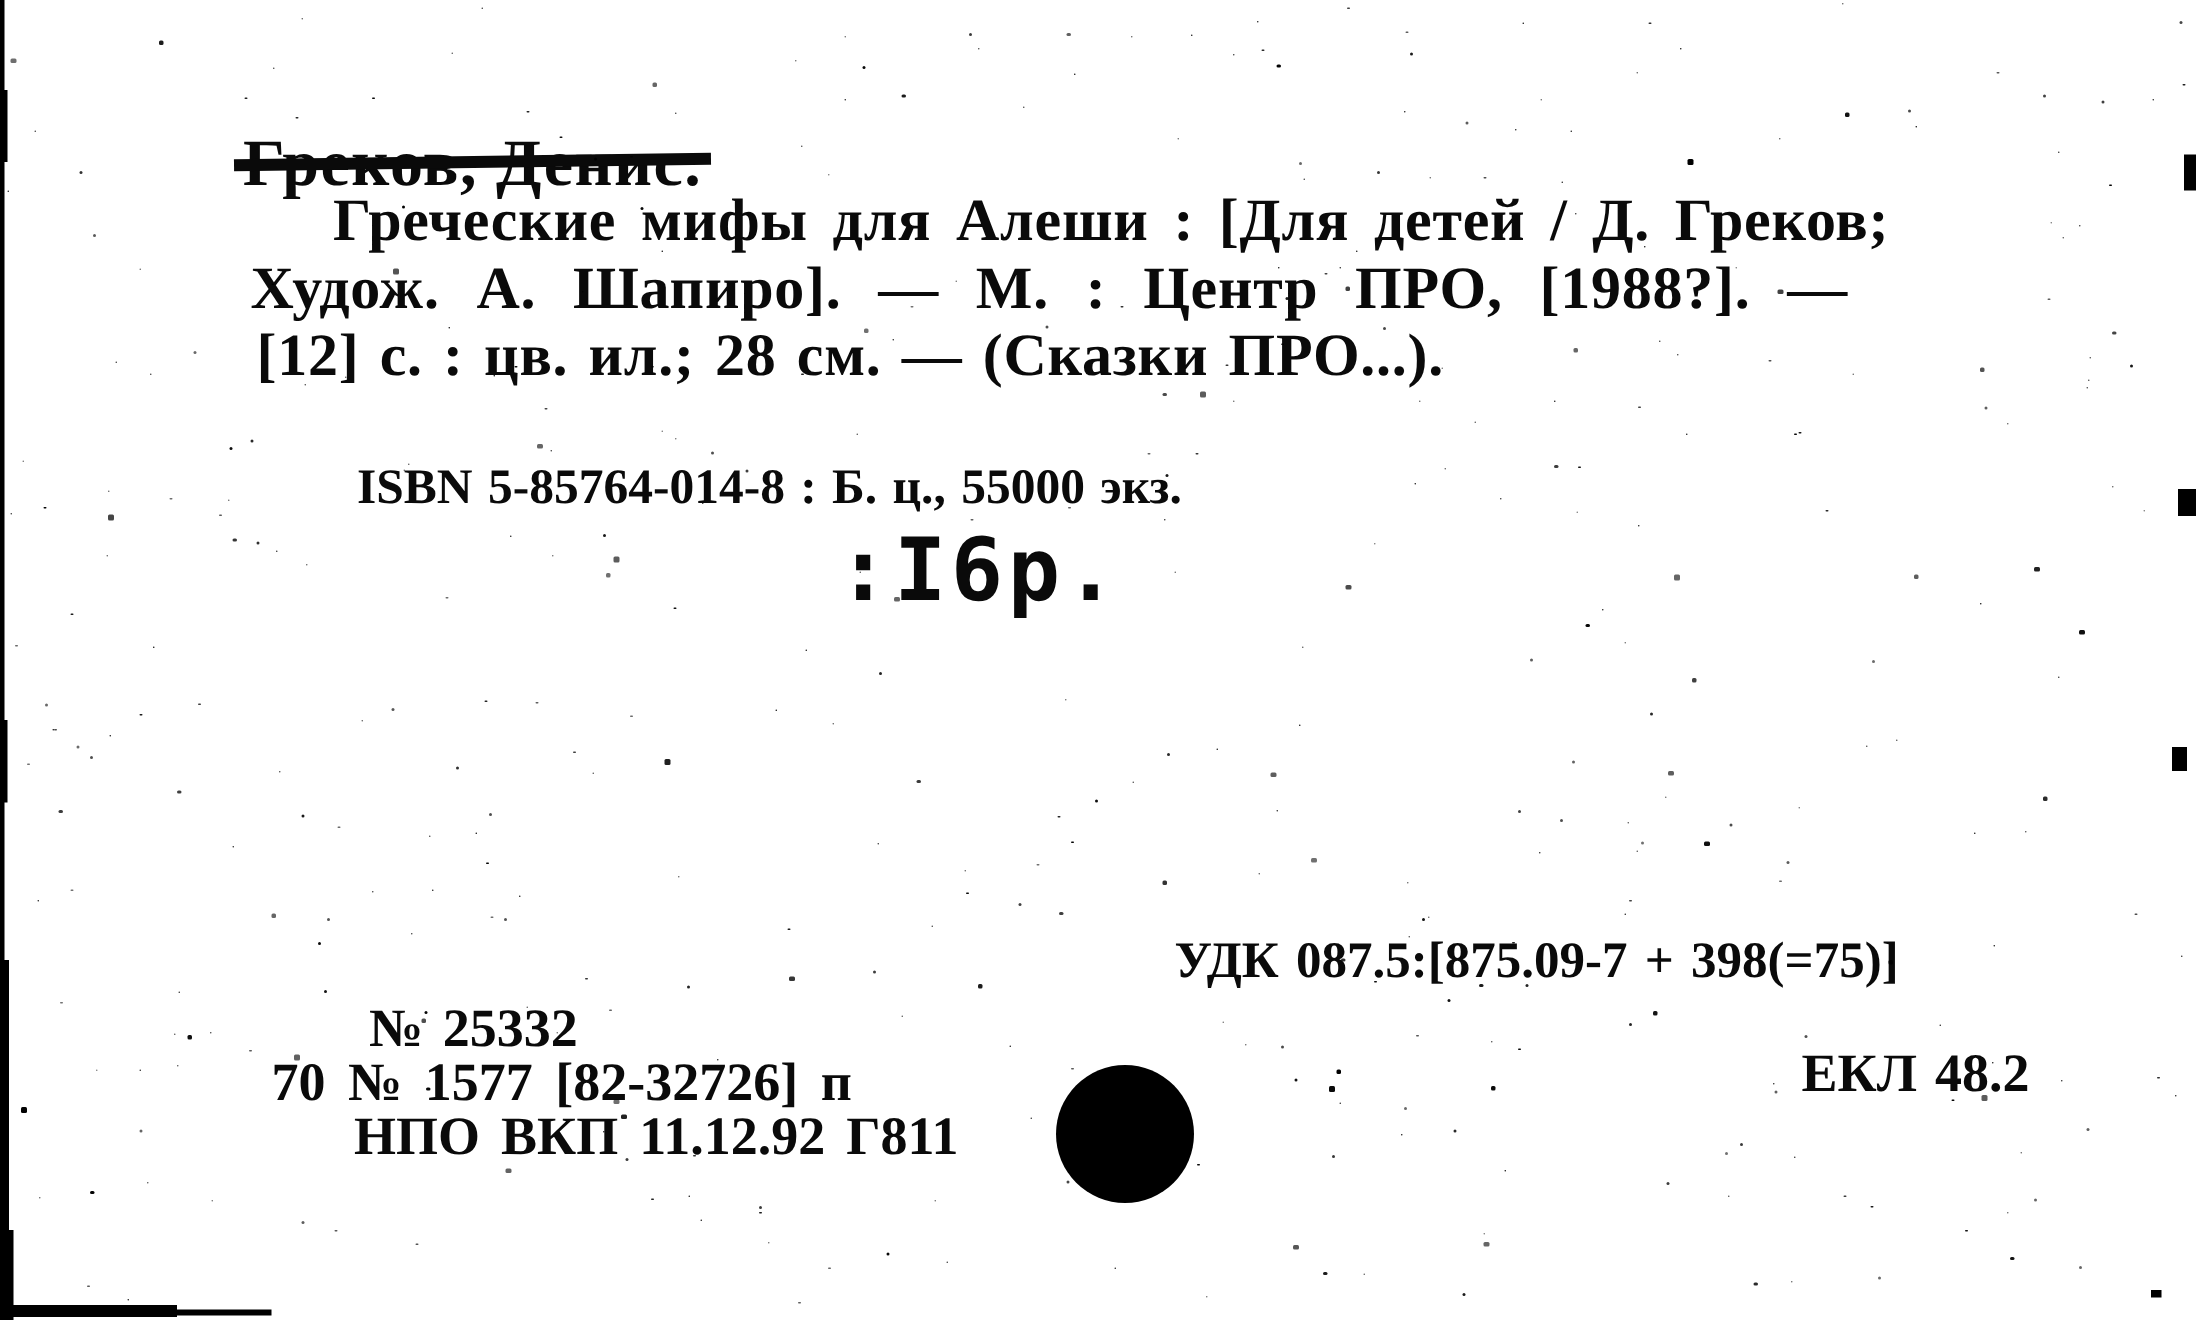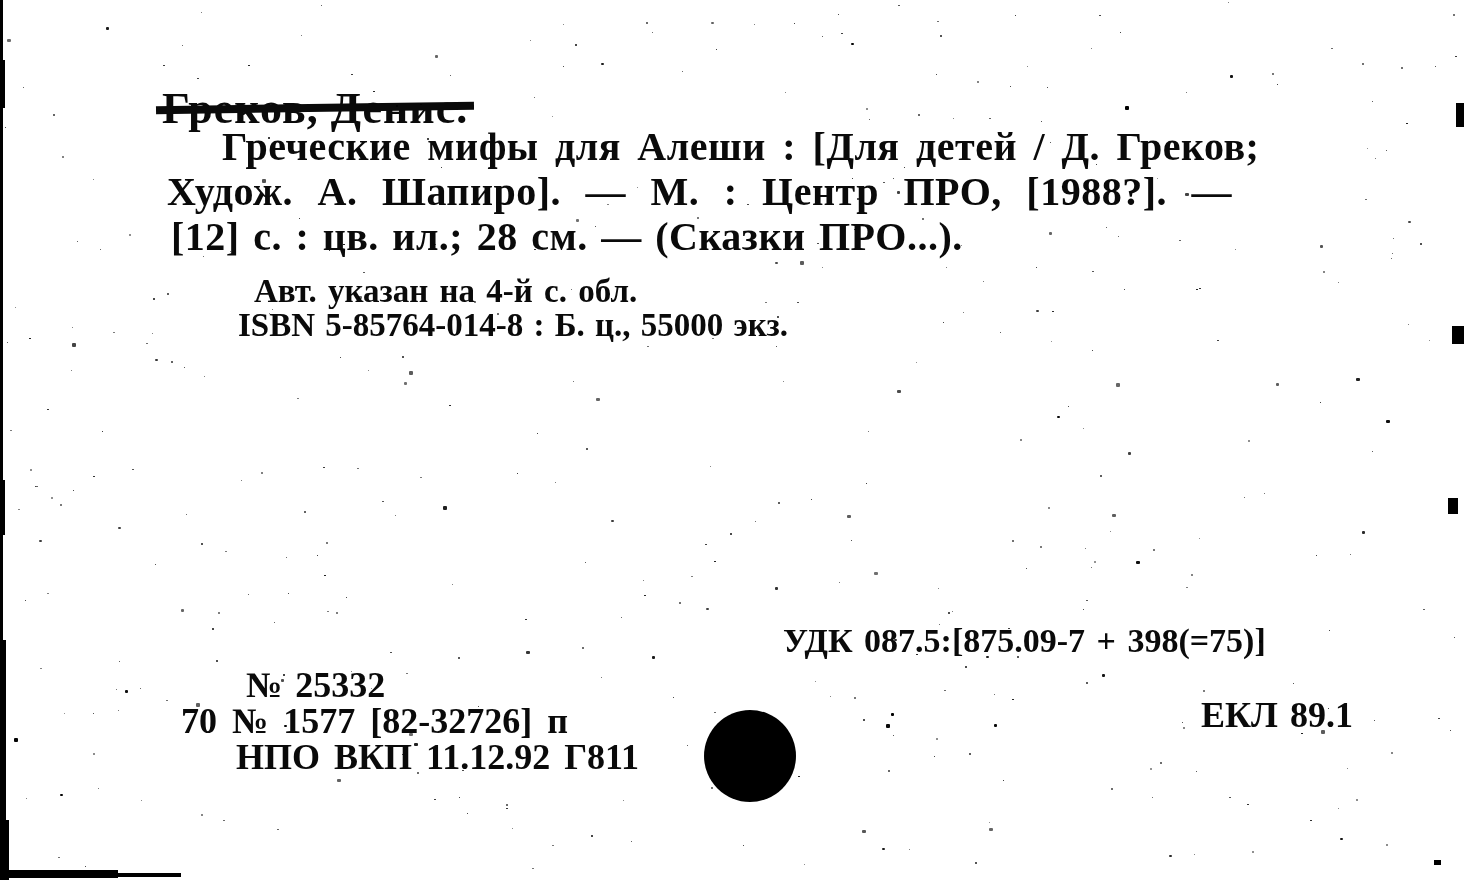--- a/index.html
+++ b/index.html
@@ -85,32 +85,32 @@
 
   <div class="txt heading">
     <span>Греков, Денис.</span>
     <span class="strike"></span>
   </div>
 
   <div class="txt desc1">Греческие мифы для Алеши : [Для детей / Д. Греков;</div>
   <div class="txt desc2">Худож. А. Шапиро]. — М. : Центр ПРО, [1988?]. —</div>
   <div class="txt desc3">[12] с. : цв. ил.; 28 см. — (Сказки ПРО...).</div>
 
-  <div class="txt note">Авт. указан на 4-й с. обл.</div>
   <div class="txt isbn">ISBN 5-85764-014-8 : Б. ц., 55000 экз.</div>
 
+  <div class="txt price">:I6р.</div>
 
 
   <div class="txt udc">УДК 087.5:[875.09-7 + 398(=75)]</div>
 
   <div class="txt acc">№ 25332</div>
   <div class="txt order">70 № 1577 [82-32726] п</div>
   <div class="txt proc">НПО ВКП 11.12.92 Г811</div>
 
-  <div class="txt ekl">ЕКЛ 89.1</div>
+  <div class="txt ekl">ЕКЛ 48.2</div>
 
   <div class="hole"></div>
 
   <div class="artifact edge-left-thin"></div>
   <div class="artifact edge-left-mid"></div>
   <div class="artifact edge-left-low1"></div>
   <div class="artifact edge-left-low2"></div>
   <div class="artifact edge-left-low3"></div>
   <div class="artifact edge-bottom-a"></div>
   <div class="artifact edge-bottom-b"></div>

